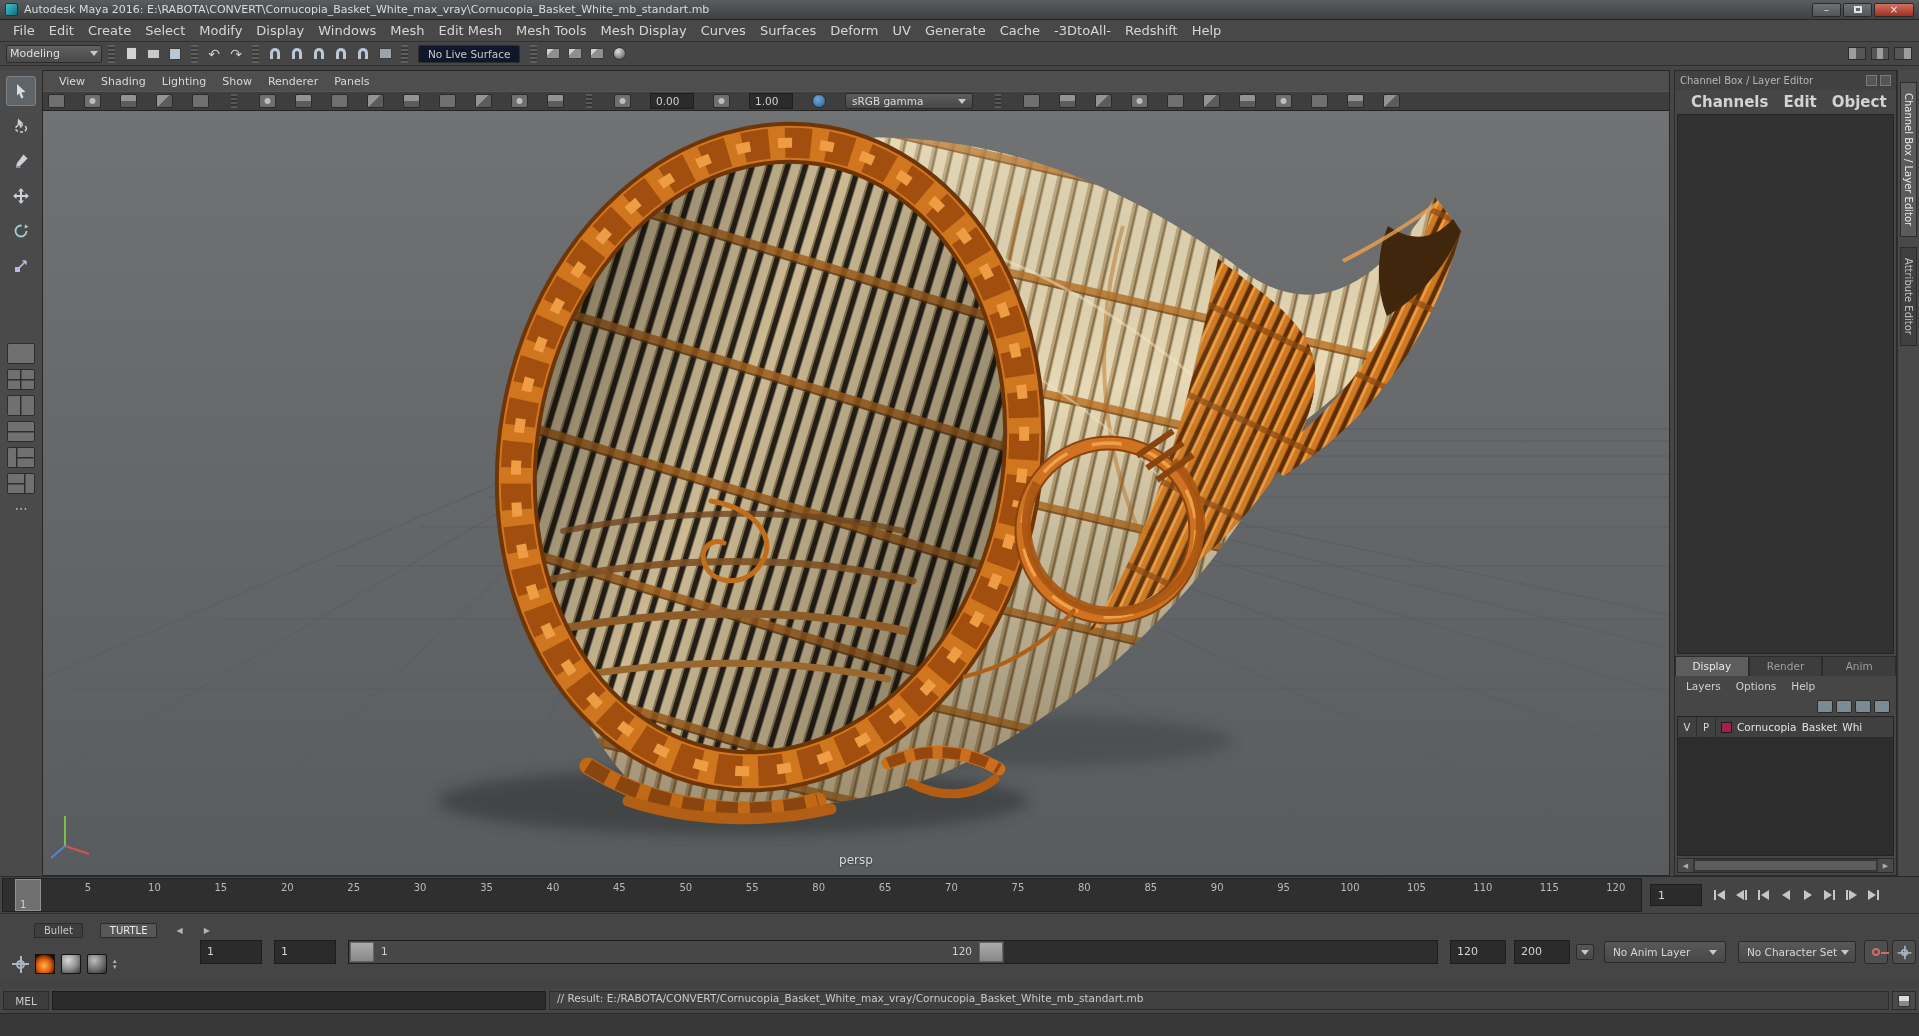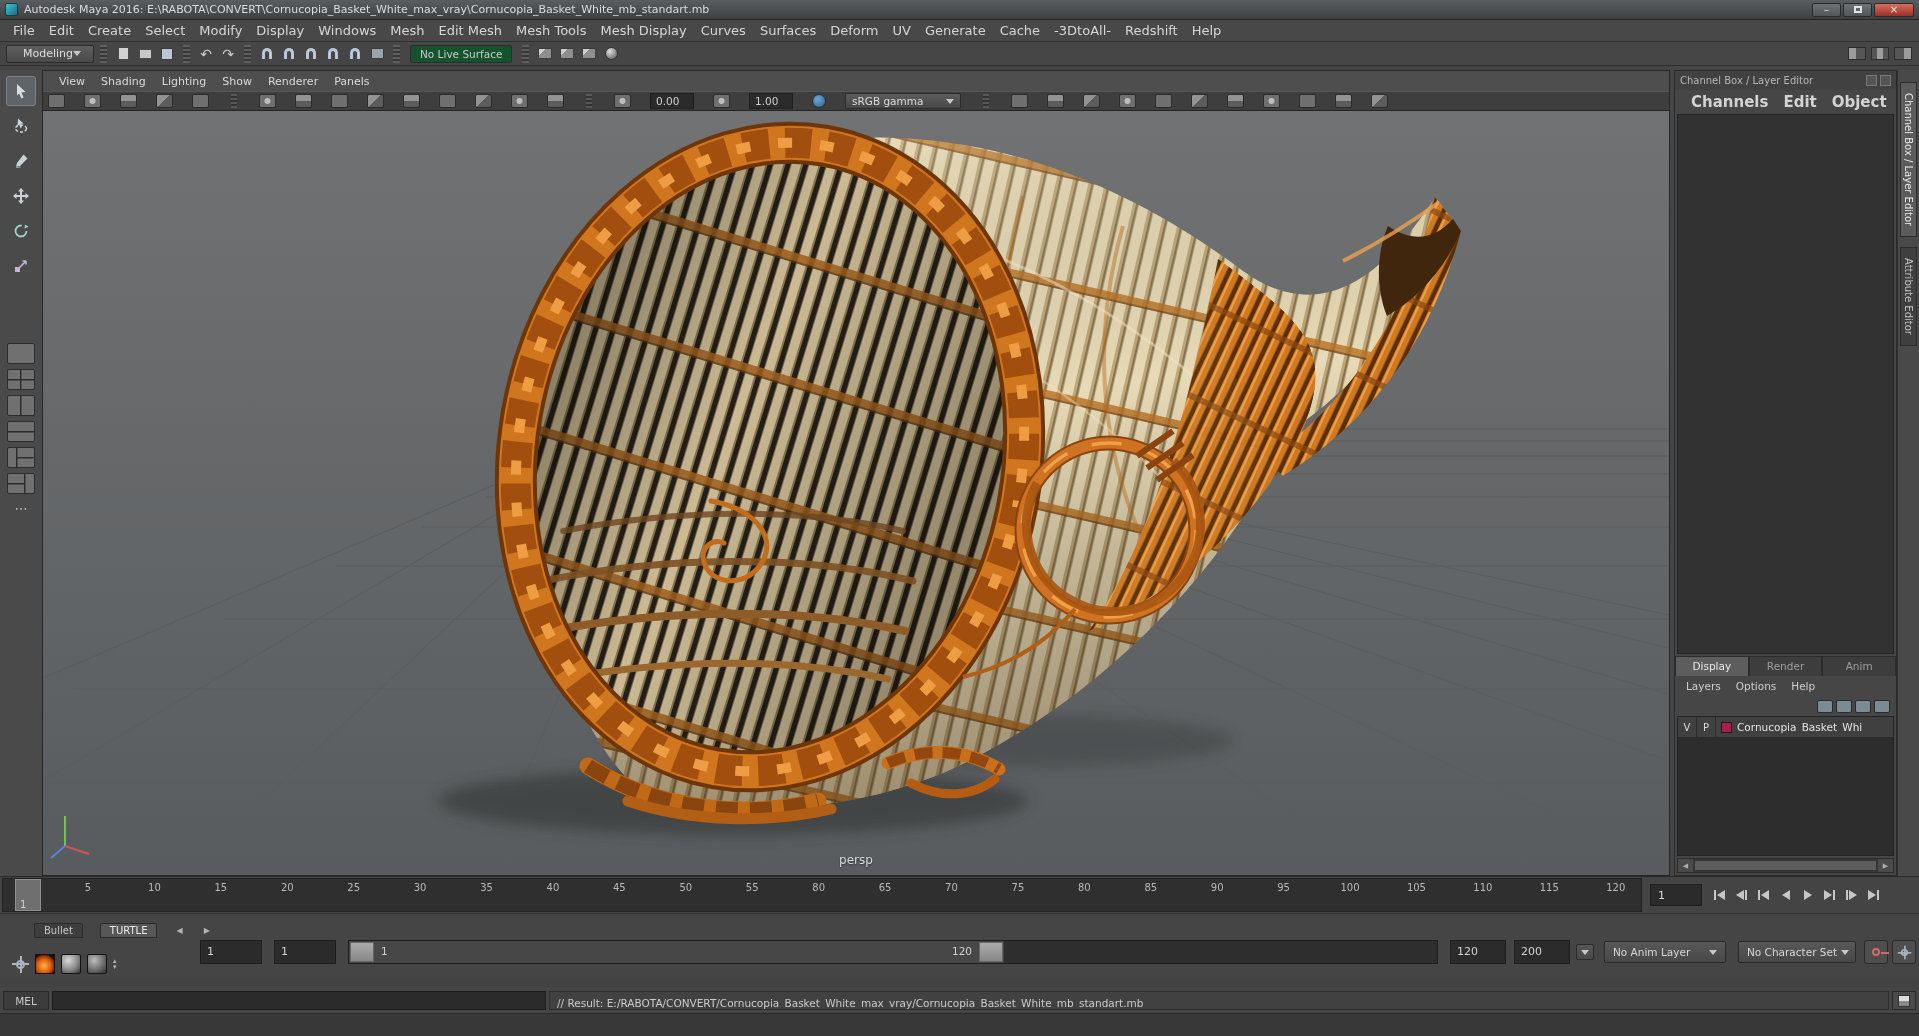--- a/index.html
+++ b/index.html
@@ -14,33 +14,33 @@
   .wb { width:29px; height:14px; border:1px solid #2a2a2a; border-radius:2px; background:linear-gradient(#6f7274,#535658); display:flex; align-items:center; justify-content:center; color:#e8e8e8; font-size:10px; line-height:10px; }
   .wb.close { width:40px; background:linear-gradient(#d3705f,#9e3023); }
   .max-box { width:8px; height:7px; border:2px solid #e2e2e2; }
 
   
   .menubar { height:22px; background:#484848; display:flex; align-items:center; padding-left:6px; border-bottom:1px solid #323232; }
   .menu-item { padding:0 7px; font-size:13px; color:#d6d6d6; white-space:nowrap; }
 
   
   .statusline { height:24px; background:#464646; display:flex; align-items:center; padding:0 6px; gap:2px; border-bottom:1px solid #2e2e2e; }
-  .mode-dd { width:88px; height:18px; background:linear-gradient(#5f5f5f,#4a4a4a); border:1px solid #2b2b2b; border-radius:2px; display:flex; align-items:center; padding:0 16px; font-size:11px; color:#dedede; }
+  .mode-dd { width:96px; height:18px; background:linear-gradient(#5f5f5f,#4a4a4a); border:1px solid #2b2b2b; border-radius:2px; display:flex; align-items:center; padding:0 3px; font-size:11px; color:#dedede; }
   .caret { width:0; height:0; border-left:4px solid transparent; border-right:4px solid transparent; border-top:5px solid #c9c9c9; }
   .mode-dd .caret { margin-left:auto; }
   .sl-div { width:7px; height:18px; margin:0 4px; background:repeating-linear-gradient(to bottom,#5e5e5e 0 2px,#383838 2px 4px); border-radius:1px; }
   .sl-group { display:flex; gap:2px; align-items:center; }
   .sl-ic { width:20px; height:20px; display:flex; align-items:center; justify-content:center; border-radius:2px; }
   .sh-file { width:11px; height:13px; background:#d2d2d2; border:1px solid #4a4a4a; }
   .sh-folder { width:13px; height:10px; background:#c9c9c9; border:1px solid #4a4a4a; }
   .sh-save { width:12px; height:12px; background:#b9c7d6; border:1px solid #3c3c3c; }
   .glyph { font-size:14px; color:#cfcfcf; line-height:14px; }
   .sh-mag { width:10px; height:11px; border:3px solid #b9c7d6; border-bottom:none; border-radius:6px 6px 0 0; }
   .sh-node { width:13px; height:11px; background:#9aa4ad; border:1px solid #3c3c3c; border-radius:1px; }
-  .live-surface { height:18px; padding:0 9px; display:flex; align-items:center; font-size:10.5px; color:#c9c9c9; background:#14532d; border:1px solid #2d2d2d; border-radius:2px; margin:0 4px; white-space:nowrap; }
+  .live-surface { height:18px; padding:0 9px; display:flex; align-items:center; font-size:10.5px; color:#c9c9c9; background:#0f172a; border:1px solid #2d2d2d; border-radius:2px; margin:0 4px; white-space:nowrap; }
   .sh-clap { width:14px; height:11px; background:linear-gradient(135deg,#d0d0d0 30%,#8f8f8f 30%); border:1px solid #3c3c3c; border-radius:1px; }
   .sh-sphere { width:13px; height:13px; border-radius:50%; background:radial-gradient(circle at 35% 30%,#e0e0e0,#8a8a8a 60%,#4a4a4a); border:1px solid #333; }
   .sl-right { margin-left:auto; display:flex; gap:3px; }
   .sh-panel { width:18px; height:13px; border:1px solid #2c2c2c; background:linear-gradient(to right,#9d9d9d 45%,#565656 45%); }
   .sh-panel.rev { background:linear-gradient(to right,#565656 55%,#9d9d9d 55%); }
   .sh-panel.mid { background:linear-gradient(to right,#565656 30%,#9d9d9d 30%,#9d9d9d 70%,#565656 70%); }
 
   
   .main { display:flex; height:810px; padding-top:4px; background:#454545; }
   .toolbox { width:42px; background:#4a4a4a; display:flex; flex-direction:column; align-items:center; padding-top:6px; gap:5px; }
@@ -59,21 +59,21 @@
   .vp-menubar { height:20px; background:#4e4e4e; display:flex; align-items:center; padding-left:8px; }
   .vp-menu { padding:0 8px; font-size:11px; color:#d8d8d8; }
   .vp-iconbar { height:20px; background:#3e3e3e; border-top:1px solid #565656; border-bottom:1px solid #232323; display:flex; align-items:center; padding:0 5px; gap:19px; }
   .vp-ic { width:17px; height:14px; background:#6f6f6f; border:1px solid #2b2b2b; border-radius:2px; flex:none; }
   .vp-ic.i2 { background:radial-gradient(circle at 50% 50%,#bdbdbd 2.5px,#6f6f6f 3.5px); }
   .vp-ic.i3 { background:linear-gradient(#939393 50%,#5c5c5c 50%); }
   .vp-ic.i4 { background:linear-gradient(135deg,#939393 45%,#5c5c5c 45%); }
   .vp-ic.round { border-radius:50%; width:14px; background:radial-gradient(circle at 40% 35%,#6fa8d8,#2d5f8e); }
   .vp-div { width:6px; height:14px; margin:0 3px; background:repeating-linear-gradient(to bottom,#585858 0 2px,#333 2px 4px); }
   .vp-field { width:44px; height:16px; background:#2b2b2b; border:1px solid #1f1f1f; color:#d0d0d0; font-size:10.5px; display:flex; align-items:center; padding-left:5px; }
-  .vp-dd { width:116px; height:16px; background:linear-gradient(#5d5d5d,#474747); border:1px solid #2a2a2a; border-radius:2px; font-size:10.5px; color:#dadada; display:flex; align-items:center; padding:0 6px; gap:4px; }
+  .vp-dd { width:128px; height:16px; background:linear-gradient(#5d5d5d,#474747); border:1px solid #2a2a2a; border-radius:2px; font-size:10.5px; color:#dadada; display:flex; align-items:center; padding:0 6px; gap:4px; }
   .vp-dd .caret { margin-left:auto; }
   .vp-canvas { flex:1; position:relative; background:linear-gradient(#707274,#595c5e); overflow:hidden; }
   .scene-svg { position:absolute; inset:0; width:100%; height:100%; }
   .persp-label { position:absolute; bottom:8px; left:0; right:0; text-align:center; font-size:12px; color:#d7d9db; text-shadow:0 1px 2px rgba(0,0,0,.45); }
 
   
   .right-panel { width:223px; margin-left:4px; display:flex; flex-direction:column; background:#464646; border:1px solid #2b2b2b; }
   .cb-header { height:19px; display:flex; align-items:center; padding:0 5px; background:#414141; }
   .cb-title { font-size:10px; color:#b6b6b6; white-space:nowrap; }
   .cb-header-icons { margin-left:auto; display:flex; gap:3px; }
@@ -154,21 +154,21 @@
   .key-ic { width:8px; height:8px; border:2px solid #cf6a6a; border-radius:50%; position:relative; }
   .key-ic::after { content:""; position:absolute; left:7px; top:2px; width:8px; height:2px; background:#cf6a6a; }
   .gear-sm { transform:scale(.8); }
 
   .gap-row { height:8px; background:#434343; }
 
   
   .command-row { height:25px; display:flex; align-items:center; background:#454545; padding:0 3px; gap:3px; }
   .cmd-label { width:46px; height:19px; background:#3c3c3c; border:1px solid #2a2a2a; color:#c9c9c9; font-size:10.5px; display:flex; align-items:center; justify-content:center; }
   .cmd-input { width:494px; height:19px; background:#2b2b2b; border:1px solid #1d1d1d; }
-  .cmd-result { flex:1; height:19px; background:#414141; border:1px solid #2d2d2d; display:flex; align-items:flex-end; padding-left:7px; font-size:10.5px; color:#cacaca; white-space:nowrap; overflow:hidden; }
+  .cmd-result { flex:1; height:19px; background:#414141; border:1px solid #2d2d2d; display:flex; align-items:flex-start; padding-left:7px; font-size:10.5px; color:#cacaca; white-space:nowrap; overflow:hidden; }
   .cmd-btn { width:24px; height:19px; background:#4a4a4a; border:1px solid #2a2a2a; display:flex; align-items:center; justify-content:center; }
   .sh-script { width:12px; height:12px; background:linear-gradient(#ddd 50%,#8a8a8a 50%); border:1px solid #333; }
 
   .help-row { height:23px; background:#383838; border-top:1px solid #2a2a2a; }
 </style>
 </head>
 <body>
 
 <div class="titlebar">
   <div class="app-icon"></div>

